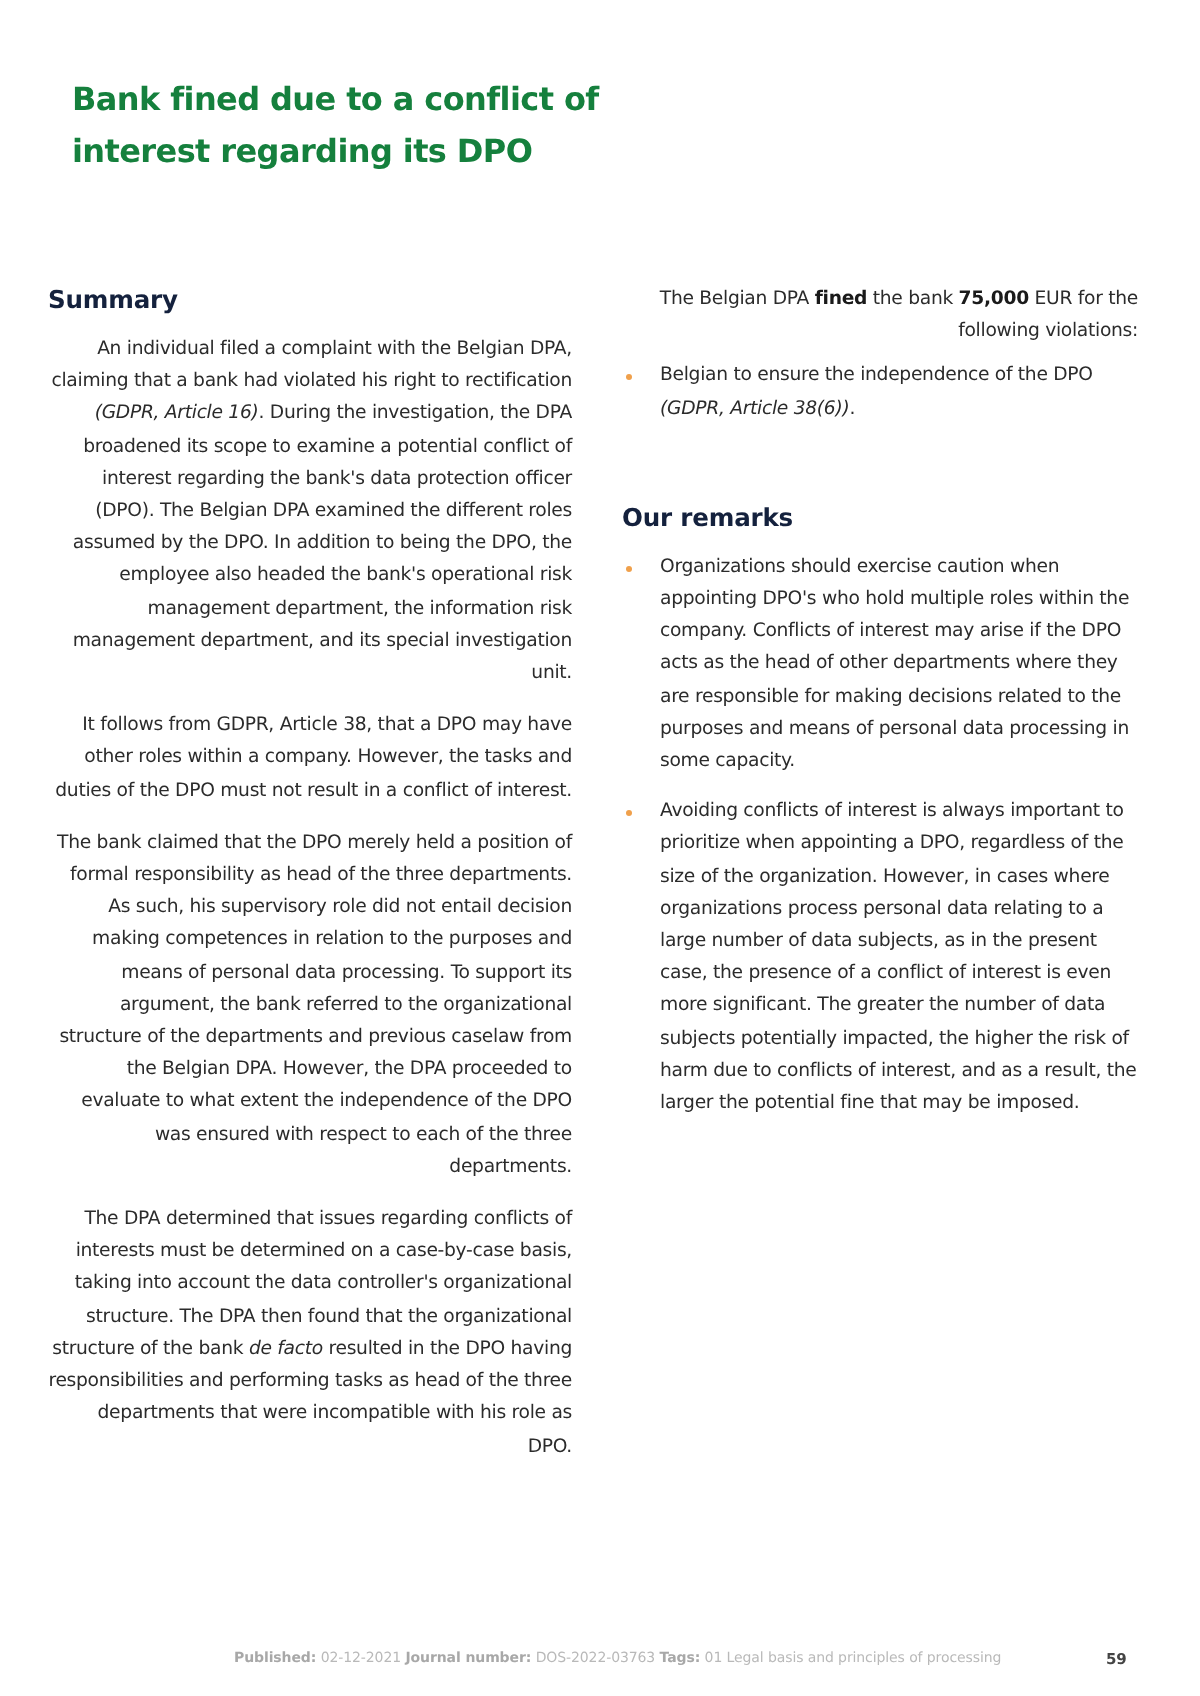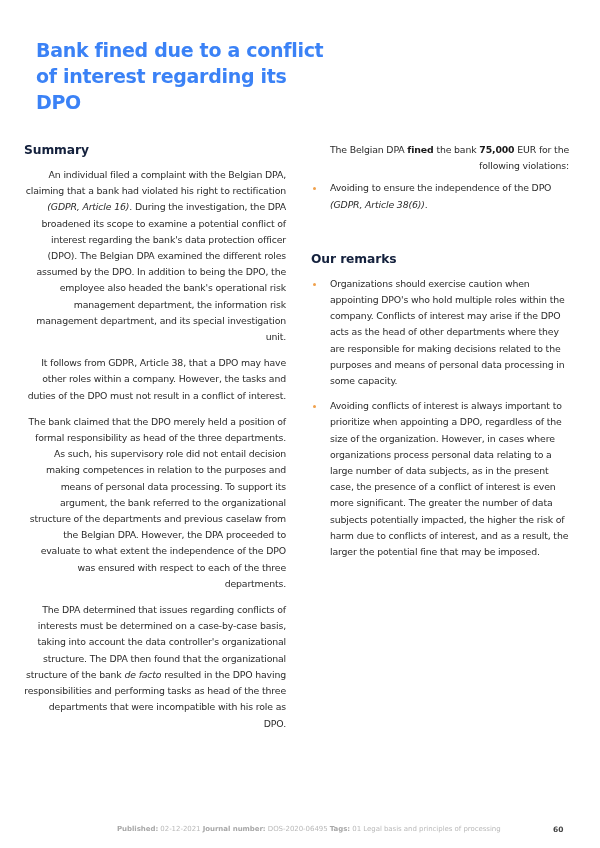--- a/index.html
+++ b/index.html
@@ -3,21 +3,21 @@
   <meta charset="utf-8">
   <style>
     html, body { margin: 0; padding: 0; background: #ffffff; }
     body {
       width: 600px; height: 848px; position: relative; overflow: hidden;
       font-family: "DejaVu Sans", sans-serif; color: #2b2b2b;
     }
     .title {
       position: absolute; left: 36px; top: 37px; width: 300px;
       font-family: "DejaVu Sans", sans-serif; font-weight: bold;
-      font-size: 19px; line-height: 26px; color: #3b82f6; letter-spacing: -0.3px;
+      font-size: 16px; line-height: 26px; color: #15803d; letter-spacing: -0.3px;
       margin: 0;
     }
     .col { position: absolute; top: 142px; }
     .col-left { left: 24px; width: 262px; }
     .col-right { left: 311px; width: 258px; }
     h2 {
       margin: 0 0 9px 0; font-size: 12.3px; font-weight: bold; color: #14213d;
       letter-spacing: -0.1px; line-height: 16px;
     }
     p {
@@ -59,37 +59,37 @@
   <div class="gap"></div>
   <p>The bank claimed that the DPO merely held a position of formal responsibility as head of the three departments. As such, his supervisory role did not entail decision making competences in relation to the purposes and means of personal data processing. To support its argument, the bank referred to the organizational structure of the departments and previous caselaw from the Belgian DPA. However, the DPA proceeded to evaluate to what extent the independence of the DPO was ensured with respect to each of the three departments.</p>
   <div class="gap"></div>
   <p><span>The DPA determined that issues regarding conflicts of interests must be determined on a case-by-case basis, taking into account the data controller's organizational structure. The DPA then found that the organizational structure of the bank </span><em>de facto</em><span> resulted in the DPO having responsibilities and performing tasks as head of the three departments that were incompatible with his role as DPO.</span></p>
 </div>
 
 <div class="col col-right">
   <p><span>The Belgian DPA </span><b>fined</b><span> the bank </span><b>75,000</b><span> EUR for the following violations:</span></p>
   <div class="li-gap" style="height:6px"></div>
   <ul>
-    <li><span class="bullet"></span><span>Avoiding to ensure the independence of the DPO </span><em>(GDPR, Article 38(6))</em><span>.</span></li>
+    <li><span class="bullet"></span><span>Belgian to ensure the independence of the DPO </span><em>(GDPR, Article 38(6))</em><span>.</span></li>
     <div class="li-gap"></div>
   </ul>
   <div class="gap"></div>
 
   <div style="height:19px"></div>
   <h2>Our remarks</h2>
   <ul>
     <li><span class="bullet"></span><span>Organizations should exercise caution when appointing DPO's who hold multiple roles within the company. Conflicts of interest may arise if the DPO acts as the head of other departments where they are responsible for making decisions related to the purposes and means of personal data processing in some capacity.</span></li>
     <div class="li-gap"></div>
     <li><span class="bullet"></span><span>Avoiding conflicts of interest is always important to prioritize when appointing a DPO, regardless of the size of the organization. However, in cases where organizations process personal data relating to a large number of data subjects, as in the present case, the presence of a conflict of interest is even more significant. The greater the number of data subjects potentially impacted, the higher the risk of harm due to conflicts of interest, and as a result, the larger the potential fine that may be imposed.</span></li>
   </ul>
 </div>
 
 <div class="footer">
   <span class="meta">
     <span class="k">Published:</span>
     <span>02-12-2021</span>
     <span class="k">Journal number:</span>
-    <span>DOS-2020-06495</span>
+    <span>DOS-2022-03763</span>
     <span class="k">Tags:</span>
     <span>01 Legal basis and principles of processing</span>
   </span>
-  <span class="page">60</span>
+  <span class="page">59</span>
 </div>
 
 </body></html>

